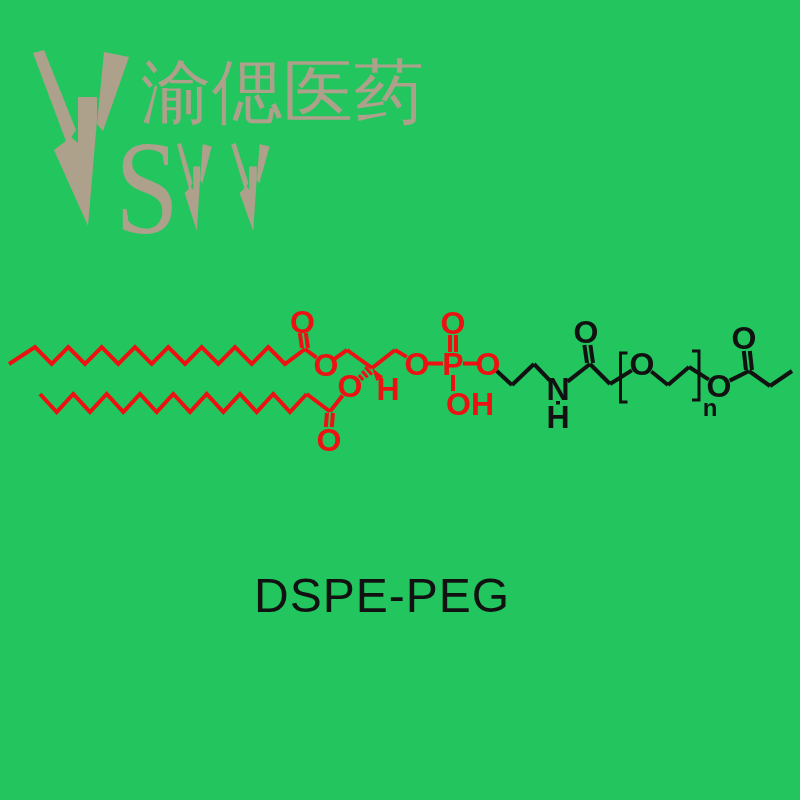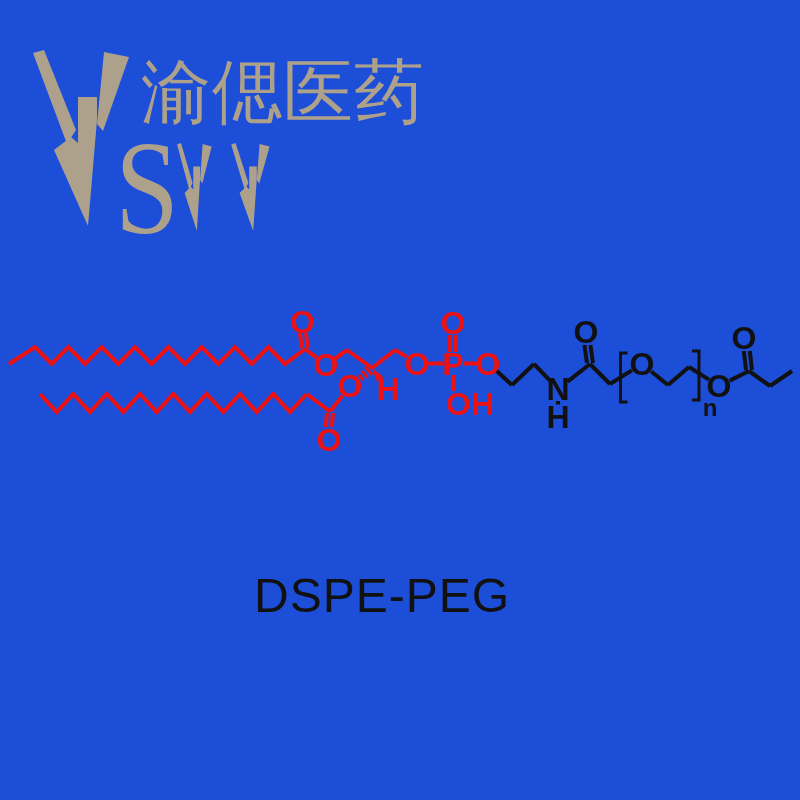--- a/index.html
+++ b/index.html
@@ -1,16 +1,16 @@
 <!DOCTYPE html>
 <html><head>
 <meta charset="utf-8">
 <style>
   html,body{margin:0;padding:0;background:#fff;}
-  .page{position:relative;width:800px;height:800px;background:#1d4ed8;overflow:hidden;
+  .page{position:relative;width:800px;height:800px;background:#22c55e;overflow:hidden;
         font-family:"Liberation Sans",sans-serif;}
   svg{position:absolute;left:0;top:0;}
   .atom{font-family:"Liberation Sans","DejaVu Sans",sans-serif;font-weight:bold;font-size:32px;}
   .atom-red{fill:#ee1111;}
   .atom-black{fill:#111111;}
   .sub{font-size:24px;}
   .brand-cn{font-family:"Liberation Serif","DejaVu Serif",serif;font-size:70px;letter-spacing:1px;}
   .brand-s{font-family:"Liberation Serif","DejaVu Serif",serif;font-size:133px;}
   .caption{font-size:48px;letter-spacing:1px;fill:#111111;}
 </style>

